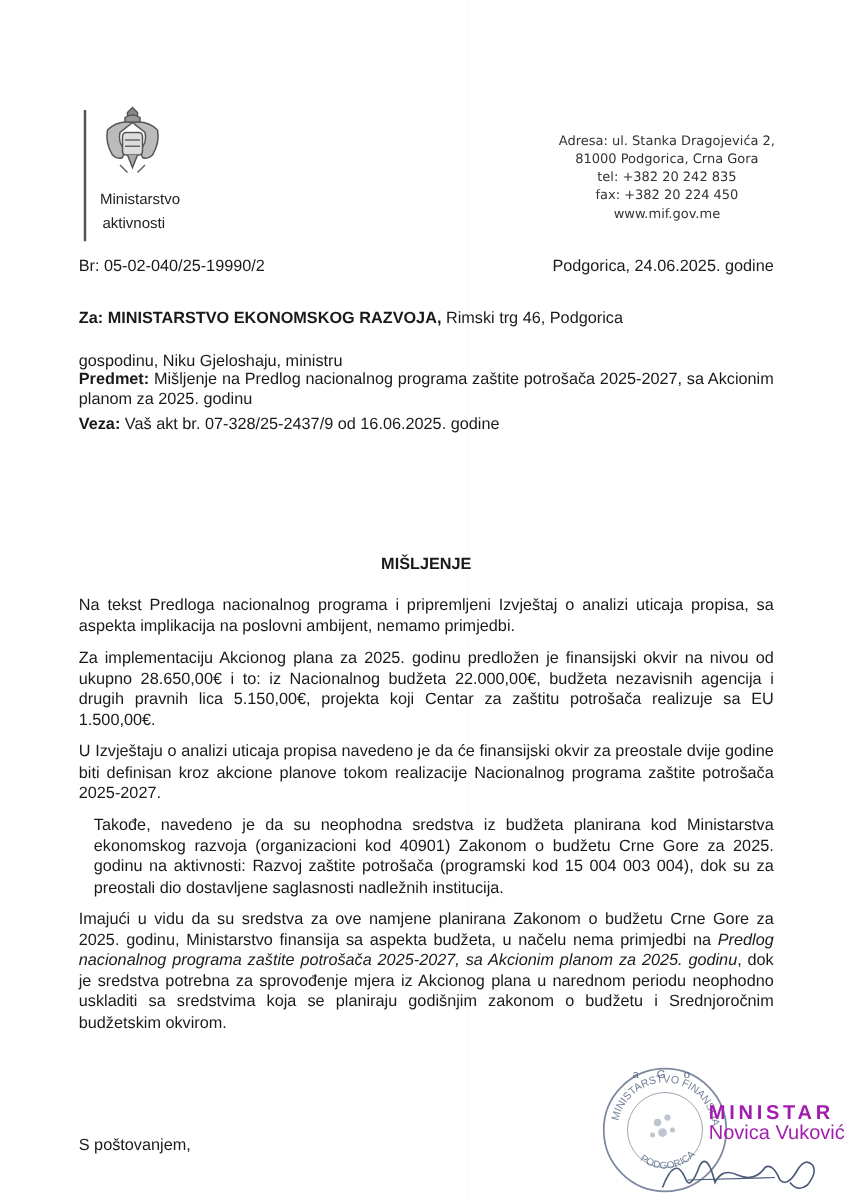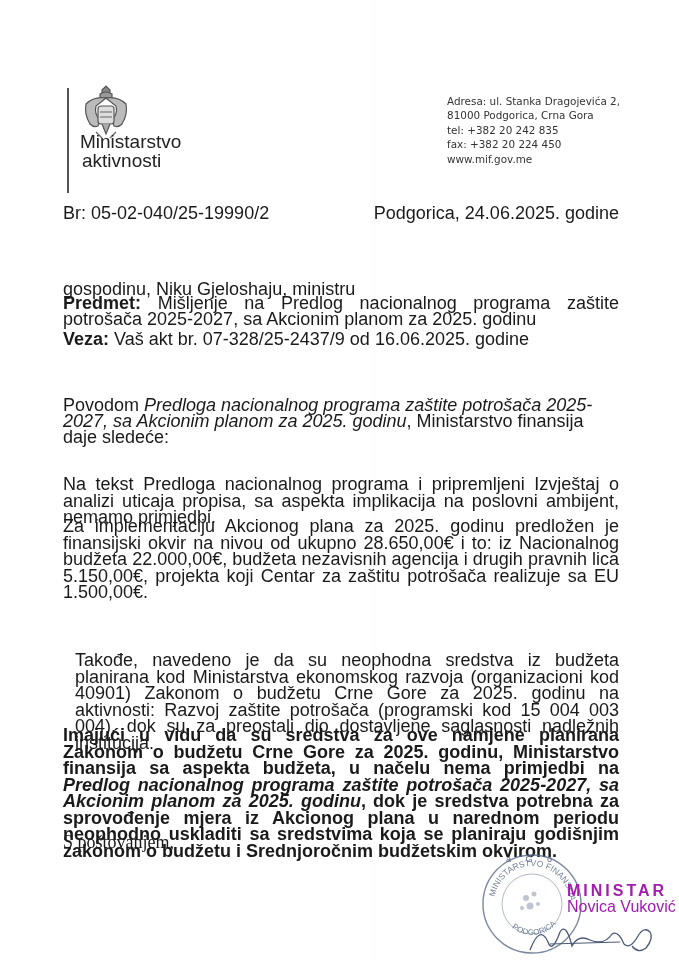--- a/index.html
+++ b/index.html
@@ -8,53 +8,53 @@
     font-family: "Liberation Sans", sans-serif; color: #1a1a1a;
   }
   .page { position: absolute; inset: 0; }
 
   
   .logo-bar {
     position: absolute; left: 67px; top: 88px; width: 2px; height: 105px; background: #555;
   }
   .crest { position: absolute; left: 80px; top: 84px; width: 52px; height: 60px; }
   .ministry-name {
-    position: absolute; left: 80px; top: 132px; font-size: 19px; line-height: 19px; color: #222;
+    position: absolute; left: 80px; top: 150px; font-size: 12px; line-height: 19px; color: #222;
   }
   .ministry-name div { white-space: nowrap; }
   .ministry-name .l2 { padding-left: 2px; }
 
   
   .address {
-    position: absolute; right: 59px; top: 94px; text-align: left;
+    position: absolute; right: 59px; top: 106px; text-align: center;
     font-family: "DejaVu Sans", sans-serif; font-size: 10.4px; line-height: 14.4px; color: #333;
   }
 
-  .row { position: absolute; left: 63px; right: 60px; font-size: 18px; line-height: 16px; }
+  .row { position: absolute; left: 63px; right: 60px; font-size: 13px; line-height: 16px; }
   .ref { top: 205px; }
   .ref .date { position: absolute; right: 0; top: 0; }
 
   .to { top: 246px; }
   .to b { font-weight: bold; }
   .to-person { top: 270px; margin-top: 11px; }
   .subject { top: 295px; text-align: justify; line-height: 16px; }
   .link { top: 331px; }
 
   .salutation { top: 373px; }
   .intro { top: 397px; line-height: 16px; }
   .heading { top: 443px; text-align: center; font-weight: bold; }
 
   .para { line-height: 16.5px; text-align: justify; }
   .p1 { top: 476px; }
   .p2 { top: 518px; }
   .p3 { top: 593px; }
   .p4 { top: 652px; margin-left: 12px; }
-  .p5 { top: 727px; font-weight: bold; }
+  .p5 { top: 727px; }
 
-  .closing { top: 834px; font-family: Liberation Serif, serif; }
+  .closing { top: 908px; }
 
   .stamp {
     position: absolute; left: 480px; top: 852px; width: 104px; height: 104px;
   }
   .signer {
     position: absolute; left: 567px; top: 883px; font-size: 16px; line-height: 16px; color: #a21caf;
   }
   .signer .title { font-weight: bold; letter-spacing: 3px; }
   .signature { position: absolute; left: 520px; top: 920px; width: 140px; height: 36px; }
 
@@ -90,36 +90,39 @@
     <div>tel: +382 20 242 835</div>
     <div>fax: +382 20 224 450</div>
     <div>www.mif.gov.me</div>
   </div>
 
   <div class="row ref">
     <span>Br: 05-02-040/25-19990/2</span>
     <span class="date">Podgorica, 24.06.2025. godine</span>
   </div>
 
+  <div class="row to">
+    <b>Za:</b>
+    <b>MINISTARSTVO EKONOMSKOG RAZVOJA,</b><span> Rimski trg 46, Podgorica</span>
+  </div>
   <div class="row to-person">gospodinu, Niku Gjeloshaju, ministru</div>
 
   <div class="row subject">
     <b>Predmet:</b><span> Mišljenje na Predlog nacionalnog programa zaštite potrošača 2025-2027, sa Akcionim planom za 2025. godinu</span>
   </div>
 
   <div class="row link">
     <b>Veza:</b><span> Vaš akt br. 07-328/25-2437/9 od 16.06.2025. godine</span>
   </div>
 
-  <div class="row intro">
-    <span>Povodom </span><i>Predloga nacionalnog programa zaštite potrošača 2025-2027, sa Akcionim planom za 2025. godinu</i><span>, Ministarstvo finansija daje sledeće:</span>
-  </div>
+  <div class="row heading">MIŠLJENJE</div>
 
   <div class="row para p1">Na tekst Predloga nacionalnog programa i pripremljeni Izvještaj o analizi uticaja propisa, sa aspekta implikacija na poslovni ambijent, nemamo primjedbi.</div>
   <div class="row para p2">Za implementaciju Akcionog plana za 2025. godinu predložen je finansijski okvir na nivou od ukupno 28.650,00€ i to: iz Nacionalnog budžeta 22.000,00€, budžeta nezavisnih agencija i drugih pravnih lica 5.150,00€, projekta koji Centar za zaštitu potrošača realizuje sa EU 1.500,00€.</div>
+  <div class="row para p3">U Izvještaju o analizi uticaja propisa navedeno je da će finansijski okvir za preostale dvije godine biti definisan kroz akcione planove tokom realizacije Nacionalnog programa zaštite potrošača 2025-2027.</div>
   <div class="row para p4">Takođe, navedeno je da su neophodna sredstva iz budžeta planirana kod Ministarstva ekonomskog razvoja (organizacioni kod 40901) Zakonom o budžetu Crne Gore za 2025. godinu na aktivnosti: Razvoj zaštite potrošača (programski kod 15 004 003 004), dok su za preostali dio dostavljene saglasnosti nadležnih institucija.</div>
   <div class="row para p5">
     <span>Imajući u vidu da su sredstva za ove namjene planirana Zakonom o budžetu Crne Gore za 2025. godinu, Ministarstvo finansija sa aspekta budžeta, u načelu nema primjedbi na </span><i>Predlog nacionalnog programa zaštite potrošača 2025-2027, sa Akcionim planom za 2025. godinu</i><span>, dok je sredstva potrebna za sprovođenje mjera iz Akcionog plana u narednom periodu neophodno uskladiti sa sredstvima koja se planiraju godišnjim zakonom o budžetu i Srednjoročnim budžetskim okvirom.</span>
   </div>
 
   <div class="row closing">S poštovanjem,</div>
 
   <svg class="stamp" viewBox="0 0 104 104">
     <defs>
       <path id="ringTop" d="M14 52 A38 38 0 0 1 90 52"></path>

